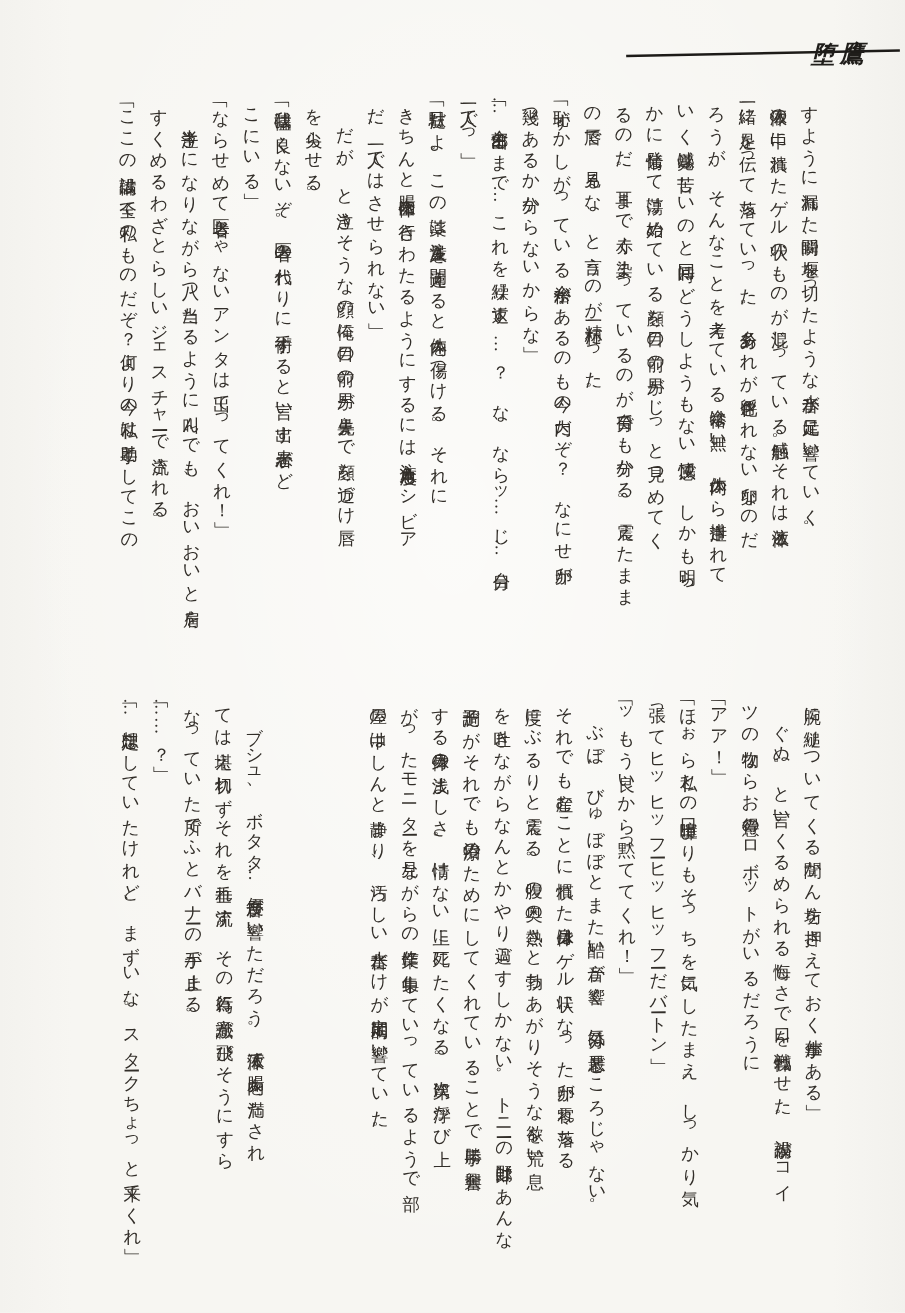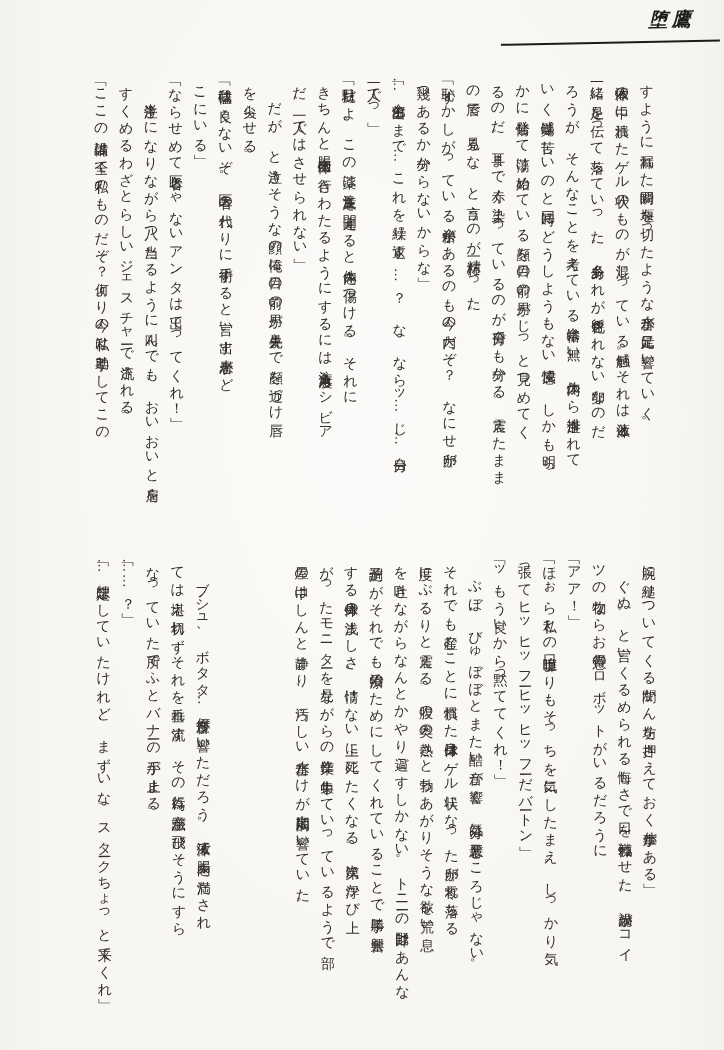--- a/index.html
+++ b/index.html
@@ -10,21 +10,21 @@
   }
   .page{
     position:relative;width:724px;height:1050px;
     background:
       radial-gradient(ellipse at 50% 40%, rgba(255,255,255,.55), rgba(0,0,0,0) 70%),
       linear-gradient(90deg, #f3f2ee 0%, #f7f6f2 8%, #f7f6f2 92%, #f2f1ed 100%),
       #f6f5f1;
   }
   .scan{position:absolute;inset:0;transform:rotate(-0.25deg);}
   .header-title{
-    position:absolute;top:8px;right:27px;
+    position:absolute;top:32px;right:27px;
     font-size:19px;font-weight:bold;font-style:italic;
     letter-spacing:4px;color:#1f1d1a;
   }
   .header-rule{
     position:absolute;left:503px;top:41px;width:219px;height:2px;
     background:#1d1b18;transform:rotate(-0.9deg);transform-origin:100% 50%;
   }
   .vblock{
     position:absolute;right:64px;
     writing-mode:vertical-rl;text-orientation:mixed;

